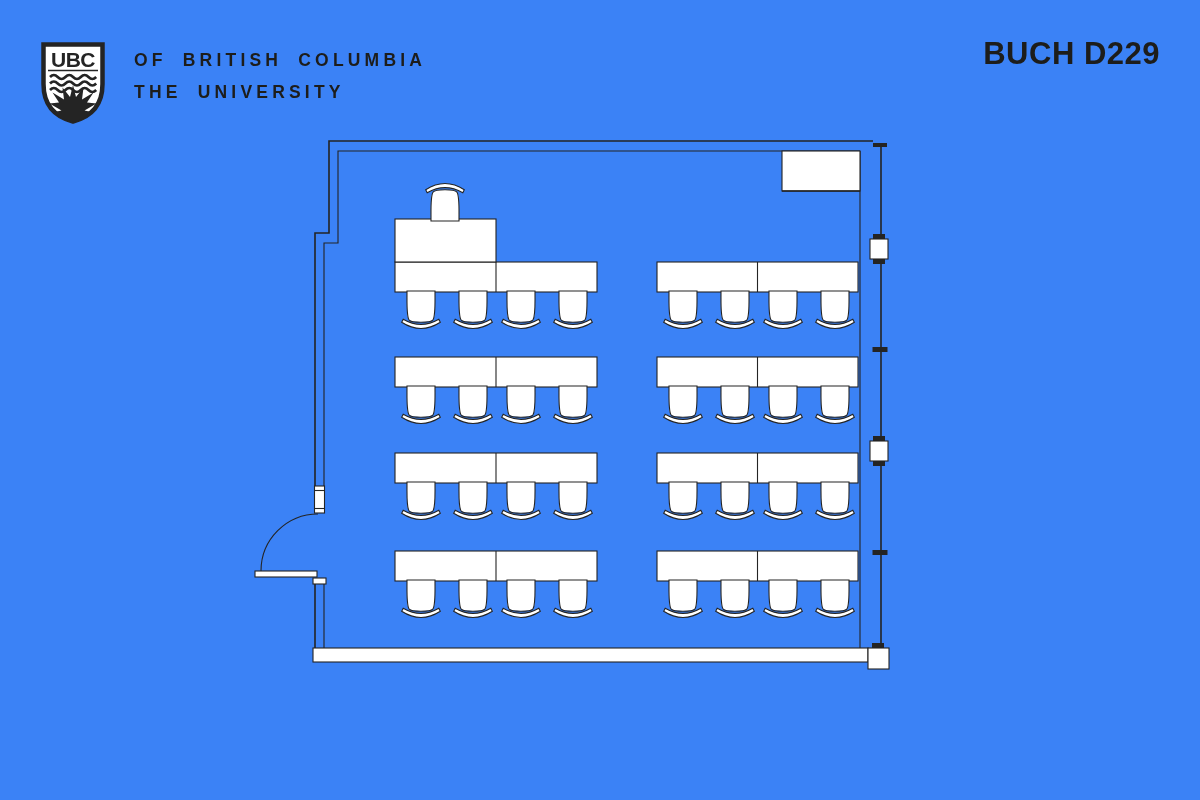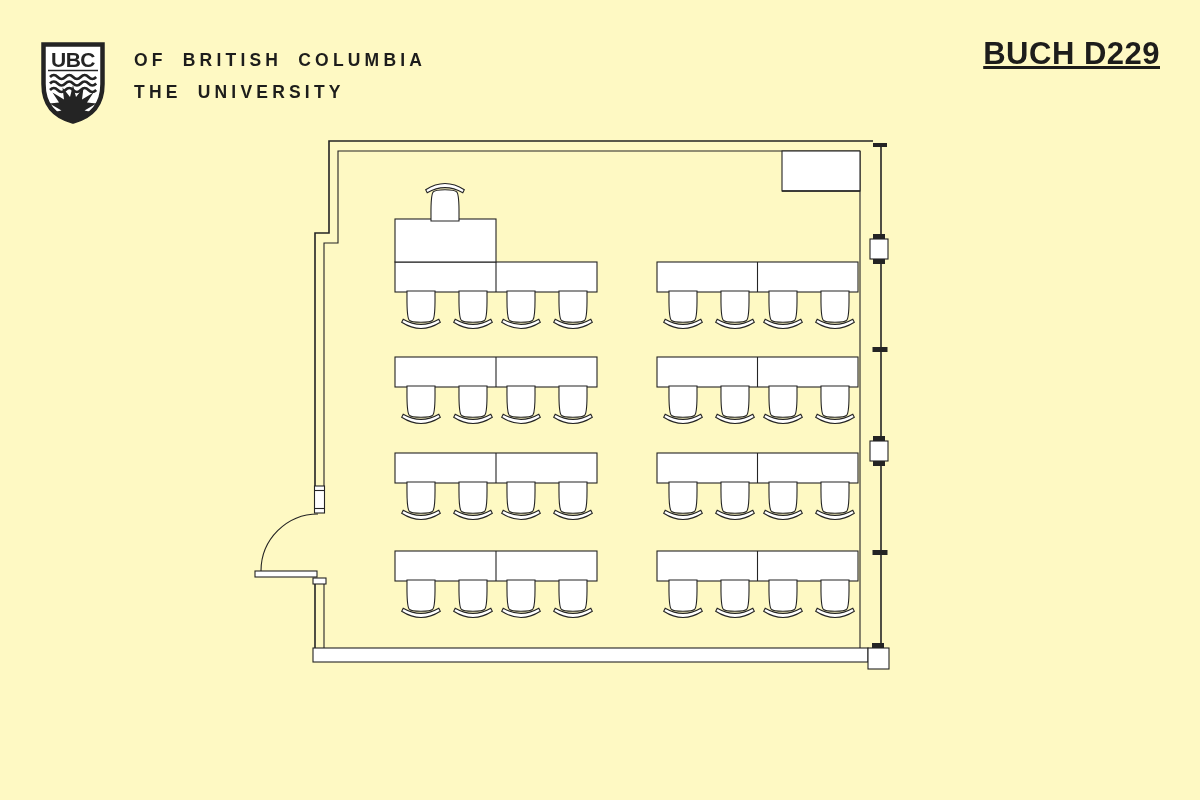--- a/index.html
+++ b/index.html
@@ -1,26 +1,26 @@
 <!DOCTYPE html>
 <html style="--ink: #242424; --text: #1d1d1b;"><head>
 <meta charset="utf-8">
 <style>
   html,body{margin:0;padding:0;background:#fff;}
   body{width:1200px;height:800px;position:relative;overflow:hidden;
        font-family:"Liberation Sans",sans-serif;color:var(--text,#1d1d1b);}
-  .page{position:absolute;inset:0;background:#fef9c3;padding-left:44px;}
+  .page{position:absolute;inset:0;background:#3b82f6;padding-left:44px;}
 
   
   .logo{position:absolute;left:40px;top:42px;width:66px;height:82px;}
   .uni-name{position:absolute;left:134px;top:44px;font-weight:700;font-size:17.5px;
             letter-spacing:4.2px;word-spacing:7px;line-height:32px;white-space:nowrap;
             color:var(--text,#1d1d1b);}
   .room-code{position:absolute;top:36px;right:40px;margin:0;font-size:31px;font-weight:700;
-             letter-spacing:.5px;color:var(--text,#1d1d1b);white-space:nowrap;text-decoration:underline;}
+             letter-spacing:.5px;color:var(--text,#1d1d1b);white-space:nowrap;}
 
   
   svg.plan{position:absolute;inset:0;width:1200px;height:800px;}
   .wline{fill:none;stroke:var(--ink,#242424);stroke-width:1.1px;}
   .w15{stroke-width:1.6px;}
   .furn{fill:#fff;stroke:var(--ink,#242424);stroke-width:1.1px;}
   .fill-ink{fill:var(--ink,#242424);stroke:none;}
   .crest-text{font-family:"Liberation Sans",sans-serif;font-weight:700;font-size:21px;
               letter-spacing:-.5px;fill:var(--ink,#111);}
 </style>

